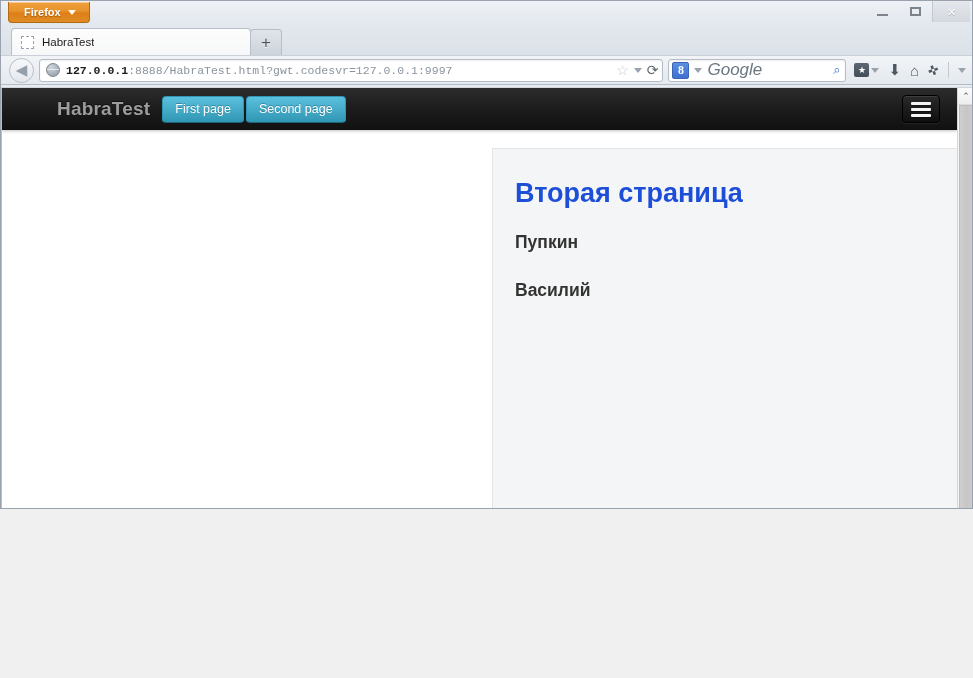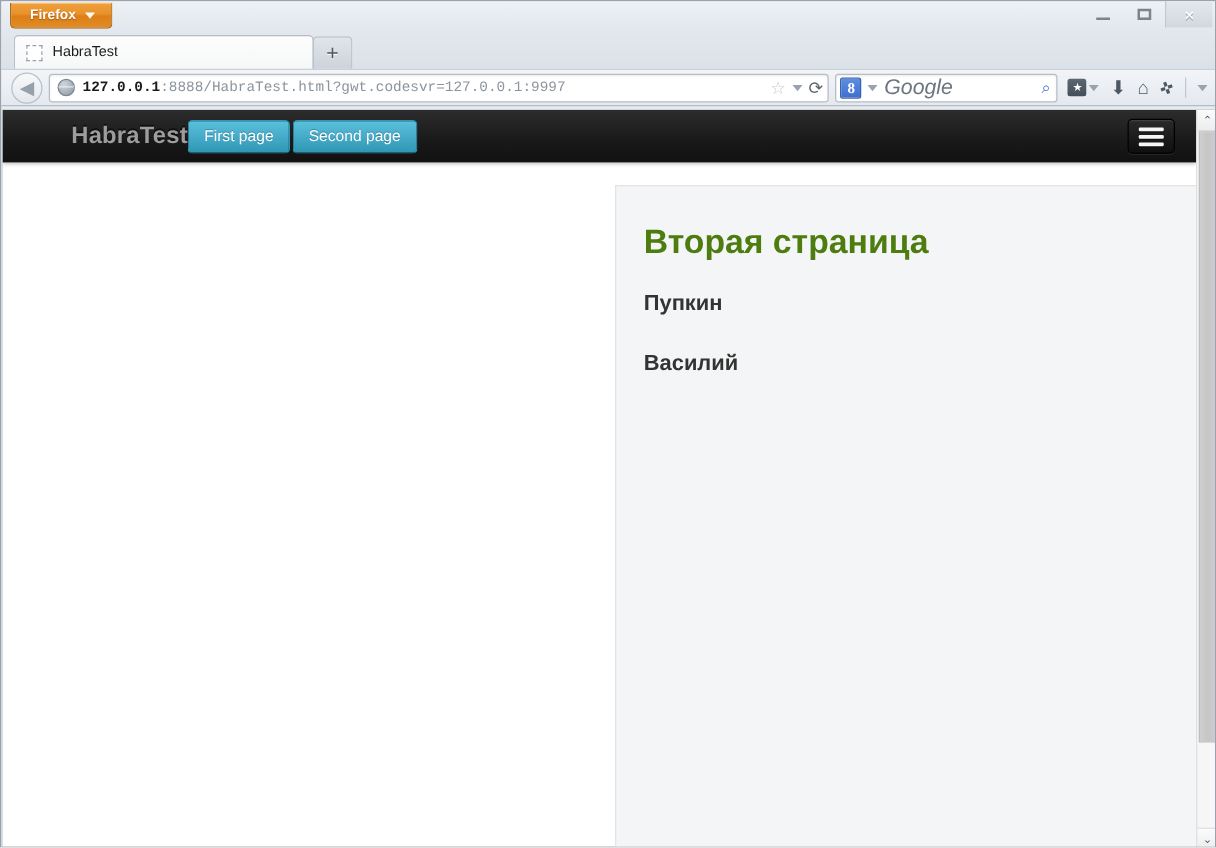--- a/index.html
+++ b/index.html
@@ -8,21 +8,21 @@
     width: 973px;
     height: 678px;
     overflow: hidden;
     font-family: "Liberation Sans", sans-serif;
     background: #f0f0f0;
   }
 
   
   .window {
     width: 973px;
-    height: 678px;
+    height: 509px;
     position: relative;
     background: linear-gradient(to bottom, #e9edf2 0%, #dfe4ea 100%);
     border: 1px solid #9aa3ad;
     overflow: hidden;
   }
 
   .titlebar {
     height: 23px;
     position: relative;
     background: linear-gradient(to bottom, #eef1f5 0%, #e3e8ee 100%);
@@ -283,21 +283,21 @@
   }
   .bs-brand {
     margin-left: 55px;
     font-size: 19px;
     font-weight: bold;
     color: #9d9d9d;
     text-shadow: 0 -1px 0 rgba(0,0,0,.5);
     letter-spacing: .2px;
     cursor: default;
   }
-  .bs-navlinks { display: flex; align-items: flex-end; margin-left: 0; }
+  .bs-navlinks { display: flex; align-items: flex-end; margin-left: 12px; }
   .bs-btn {
     height: 27px;
     padding: 0 12px;
     display: flex;
     align-items: center;
     font-size: 12.5px;
     color: #ffffff;
     text-shadow: 0 -1px 0 rgba(0,0,0,.25);
     background: linear-gradient(to bottom, #5bc0de 0%, #2f96b4 100%);
     border: 1px solid #28a4c9;
@@ -344,21 +344,21 @@
     bottom: 0;
     background: #f4f5f6;
     border: 1px solid #e2e4e6;
     border-right: none;
     border-bottom: none;
     padding: 30px 20px 0 22px;
   }
   .content-title {
     font-size: 27px;
     font-weight: bold;
-    color: #4d7c0f;
+    color: #1d4ed8;
     line-height: 1.1;
     margin-bottom: 23px;
     cursor: default;
   }
   .content-line {
     font-size: 17.5px;
     font-weight: bold;
     color: #333333;
     line-height: 1.2;
     margin-bottom: 27px;

